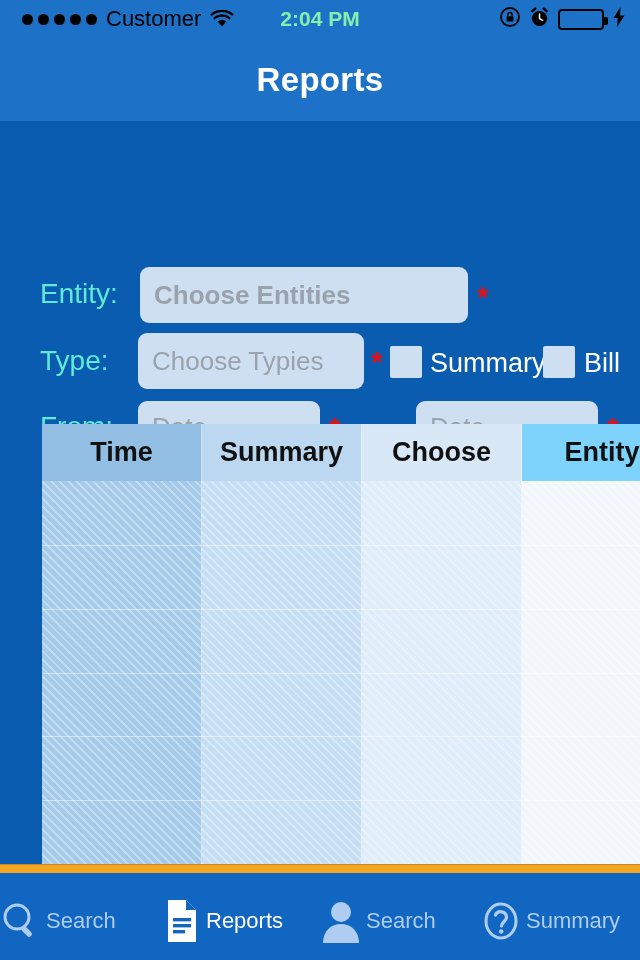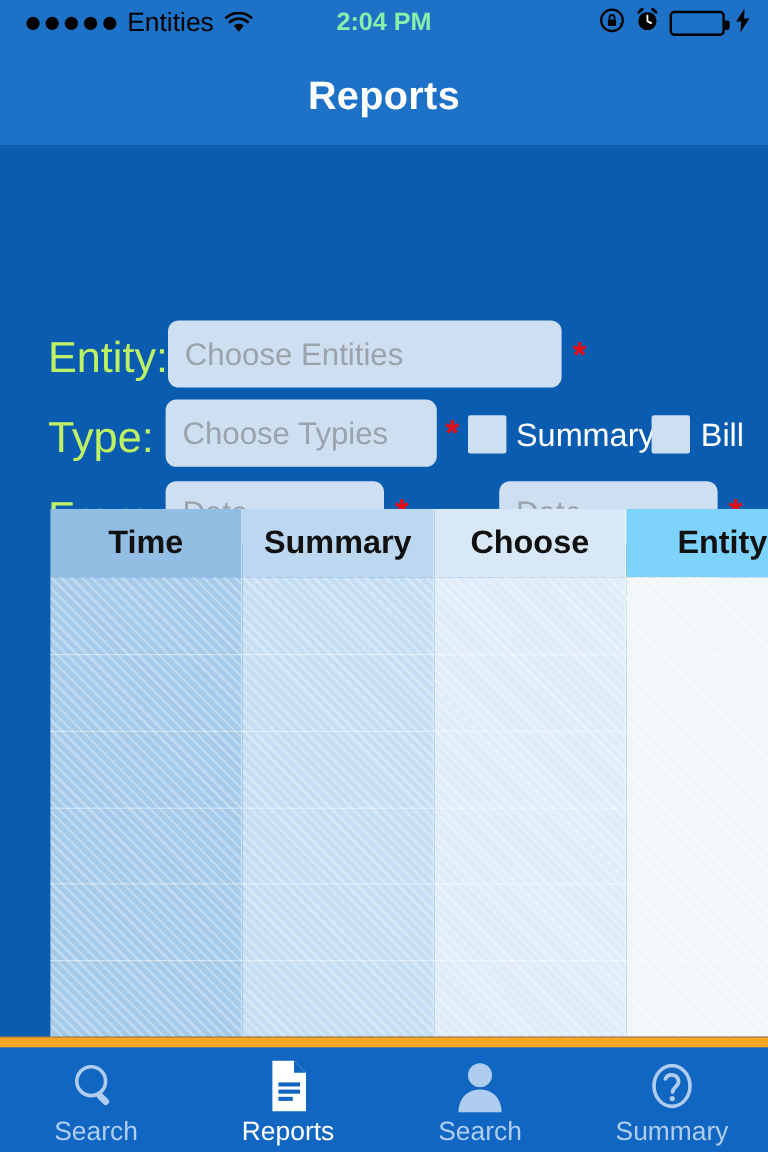--- a/index.html
+++ b/index.html
@@ -49,21 +49,21 @@
     border-bottom:2px solid #0b5bab;
   }
   .nav-title { color:#ffffff; font-size:33px; font-weight:bold; letter-spacing:0.3px; }
 
   
   .form-panel {
     position:absolute; top:125px; left:0; width:640px; height:299px;
     background:#0a5cb0;
   }
   .field-label {
-    position:absolute; color:#bef264; font-size:36px; line-height:1;
+    position:absolute; color:#5eead4; font-size:28px; line-height:1;
   }
   .text-field {
     position:absolute; background:#cfdff2; border:none; border-radius:9px;
     font-family:"Liberation Sans", sans-serif; font-size:26px; color:#555;
     padding:0 14px; outline:none;
   }
   .text-field::placeholder { color:#9aa3ac; }
   .req-star {
     position:absolute; color:#e50f13; font-size:30px; line-height:1; font-weight:bold;
   }
@@ -109,21 +109,21 @@
     position:absolute; top:864px; left:0; width:640px; height:9px;
     background:#f5a623; border-top:1px solid #c8872a;
   }
 
   
   .tab-bar {
     position:absolute; top:873px; left:0; width:640px; height:87px;
     background:#1066c0; display:flex;
   }
   .tab-item {
-    flex:1; display:flex; flex-direction:column; align-items:center;
+    flex:1; display:flex; flex-direction:row; align-items:center;
     justify-content:flex-start; padding-top:9px; cursor:pointer; gap:4px;
   }
   .tab-icon { height:46px; display:flex; align-items:center; justify-content:center; }
   .tab-label { font-size:22px; line-height:1; }
   .tab-item.inactive .tab-label { color:#aecdf0; }
   .tab-item.active .tab-label { color:#ffffff; }
 </style>
 </head>
 <body>
 
@@ -131,21 +131,21 @@
 
   <div class="status-bar">
     <div class="sb-left">
       <span class="sb-dots">
         <i class="sb-dot"></i>
           <i class="sb-dot"></i>
           <i class="sb-dot"></i>
           <i class="sb-dot"></i>
           <i class="sb-dot"></i>
       </span>
-      <span class="sb-carrier">Entities</span>
+      <span class="sb-carrier">Customer</span>
       <span class="sb-wifi">
         <svg width="24" height="18" viewBox="0 0 24 18">
           <path d="M12 16.5 L7.8 11.4 a6.6 6.6 0 0 1 8.4 0 Z" fill="#000"></path>
           <path d="M4.6 8.2 a11.5 11.5 0 0 1 14.8 0" stroke="#000" stroke-width="2.3" fill="none" stroke-linecap="round"></path>
           <path d="M1.6 4.6 a16 16 0 0 1 20.8 0" stroke="#000" stroke-width="2.3" fill="none" stroke-linecap="round"></path>
         </svg>
       </span>
     </div>
 
     <div class="sb-center">2:04 PM</div>
@@ -177,21 +177,21 @@
     </div>
   </div>
 
   <div class="nav-bar">
     <div class="nav-title">Reports</div>
   </div>
 
   <div class="form-panel">
 
     <div class="field-label" style="left:40px; top:155px;">Entity:</div>
-    <input class="text-field" type="text" style="left: 140px; top: 142px; width: 328px; height: 56px;" placeholder="Choose Entities">
+    <input class="text-field" type="text" style="left: 140px; top: 142px; width: 328px; height: 56px; font-weight: bold;" placeholder="Choose Entities">
     <div class="req-star" style="left:477px; top:157px;">*</div>
 
     <div class="field-label" style="left:40px; top:222px;">Type:</div>
     <input class="text-field" type="text" style="left: 138px; top: 208px; width: 226px; height: 56px;" placeholder="Choose Typies">
     <div class="req-star" style="left:371px; top:222px;">*</div>
 
     <input class="checkbox" type="checkbox" style="left: 390px; top: 221px;">
     <div class="cb-label" style="left:430px; top:225px;">Summary</div>
 
     <input class="checkbox" type="checkbox" style="left: 543px; top: 221px;">

